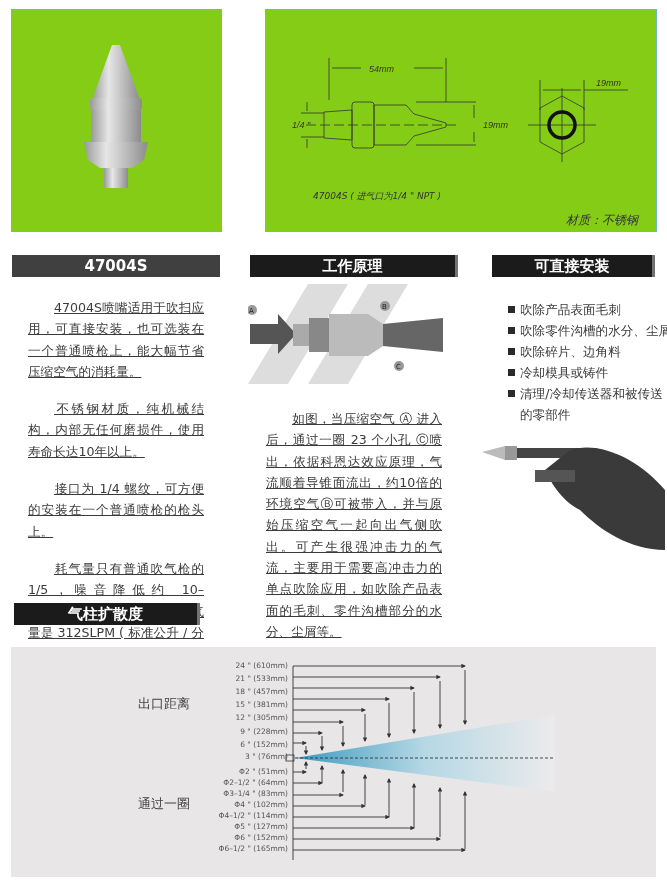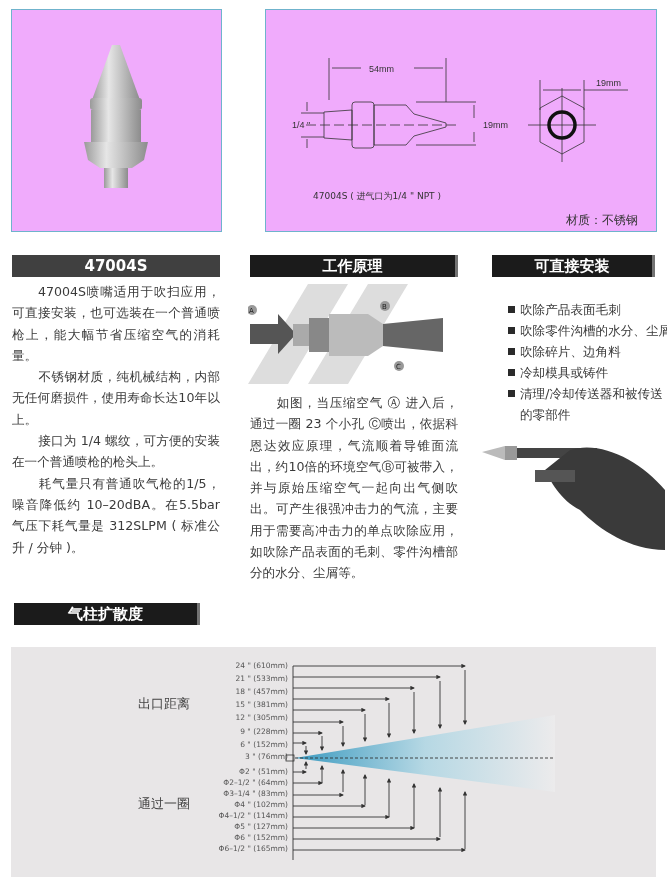--- a/index.html
+++ b/index.html
@@ -1,24 +1,24 @@
 <!DOCTYPE html>
 <html><head>
 <meta charset="utf-8">
 <style>
   html, body { margin:0; padding:0; background:#ffffff; }
   body { width:667px; height:891px; position:relative; overflow:hidden;
          font-family:"DejaVu Sans", "Liberation Sans", sans-serif; color:#333; }
   .abs { position:absolute; }
-  .frame { position:absolute; border:1.5px solid #6fb3cc; box-sizing:border-box; background:#f0abfc; }
+  .frame { position:absolute; border:1.5px solid #6fb3cc; box-sizing:border-box; background:#84cc16;font-style:italic; }
   .hdr { position:absolute; height:22px; color:#fff; font-weight:bold; font-size:15px;
          text-align:center; line-height:22px; box-sizing:border-box; }
   .hdr.blue { background:#404040; }
   .hdr.black { background:#1b1b1b; border-right:3px solid #737373; }
-  .para { font-size:12.6px; line-height:21.3px; color:#3a3a3a; margin:0; text-align:justify; }
+  .para { font-size:12.6px; line-height:21.3px; color:#3a3a3a; margin:16px; text-align:justify;text-decoration:underline; }
   .para .ind { display:inline-block; width:26px; }
   .apps { list-style:none; margin:16px; padding:0; font-size:12.6px; line-height:21px; color:#3a3a3a; }
   .apps li { position:relative; padding-left:12px; }
   .apps li::before { content:""; position:absolute; left:0; top:7px; width:7px; height:7px; background:#2a2a2a; }
   .cap { font-size:9px; color:#333; }
   .dimtxt { font-size:9px; fill:#333; font-family:"Liberation Sans", sans-serif; }
   .spread-bg { position:absolute; left:11px; top:647px; width:645px; height:230px; background:#e8e6e7; }
   .lab { font-size:7.5px; color:#555; position:absolute; text-align:right; white-space:nowrap; }
   .biglab { font-size:13px; color:#444; position:absolute; }
 </style>

